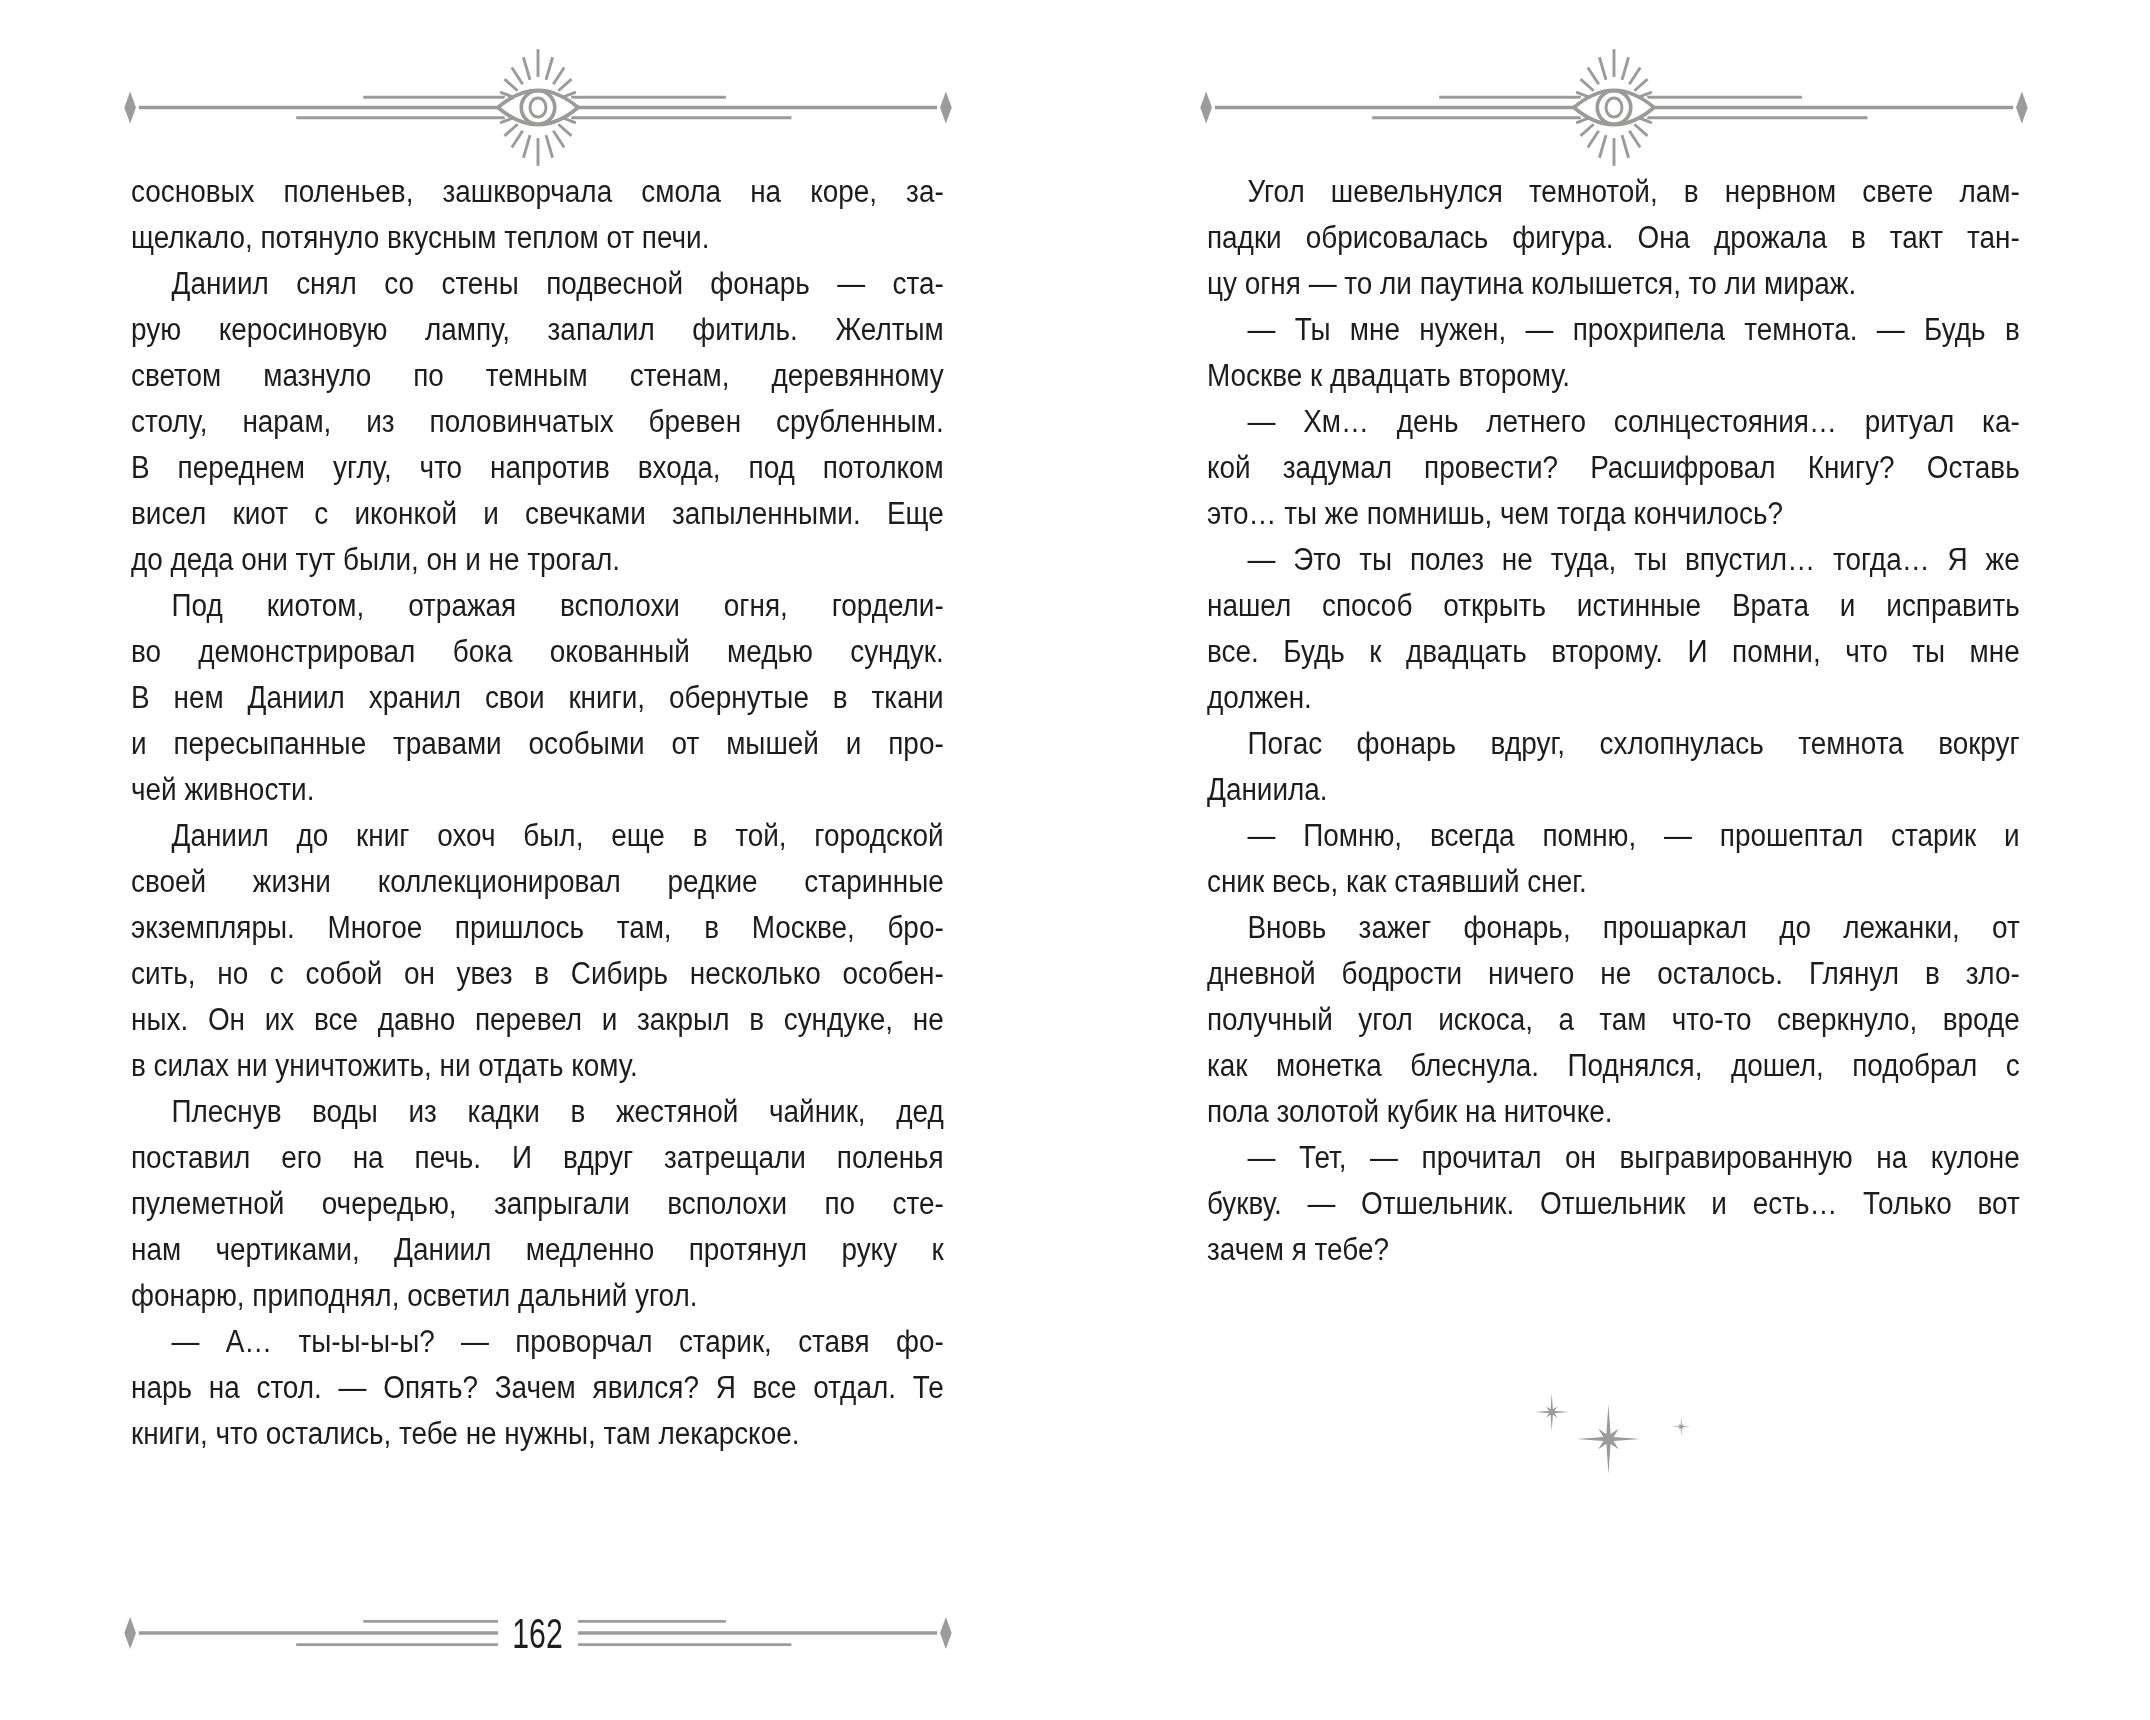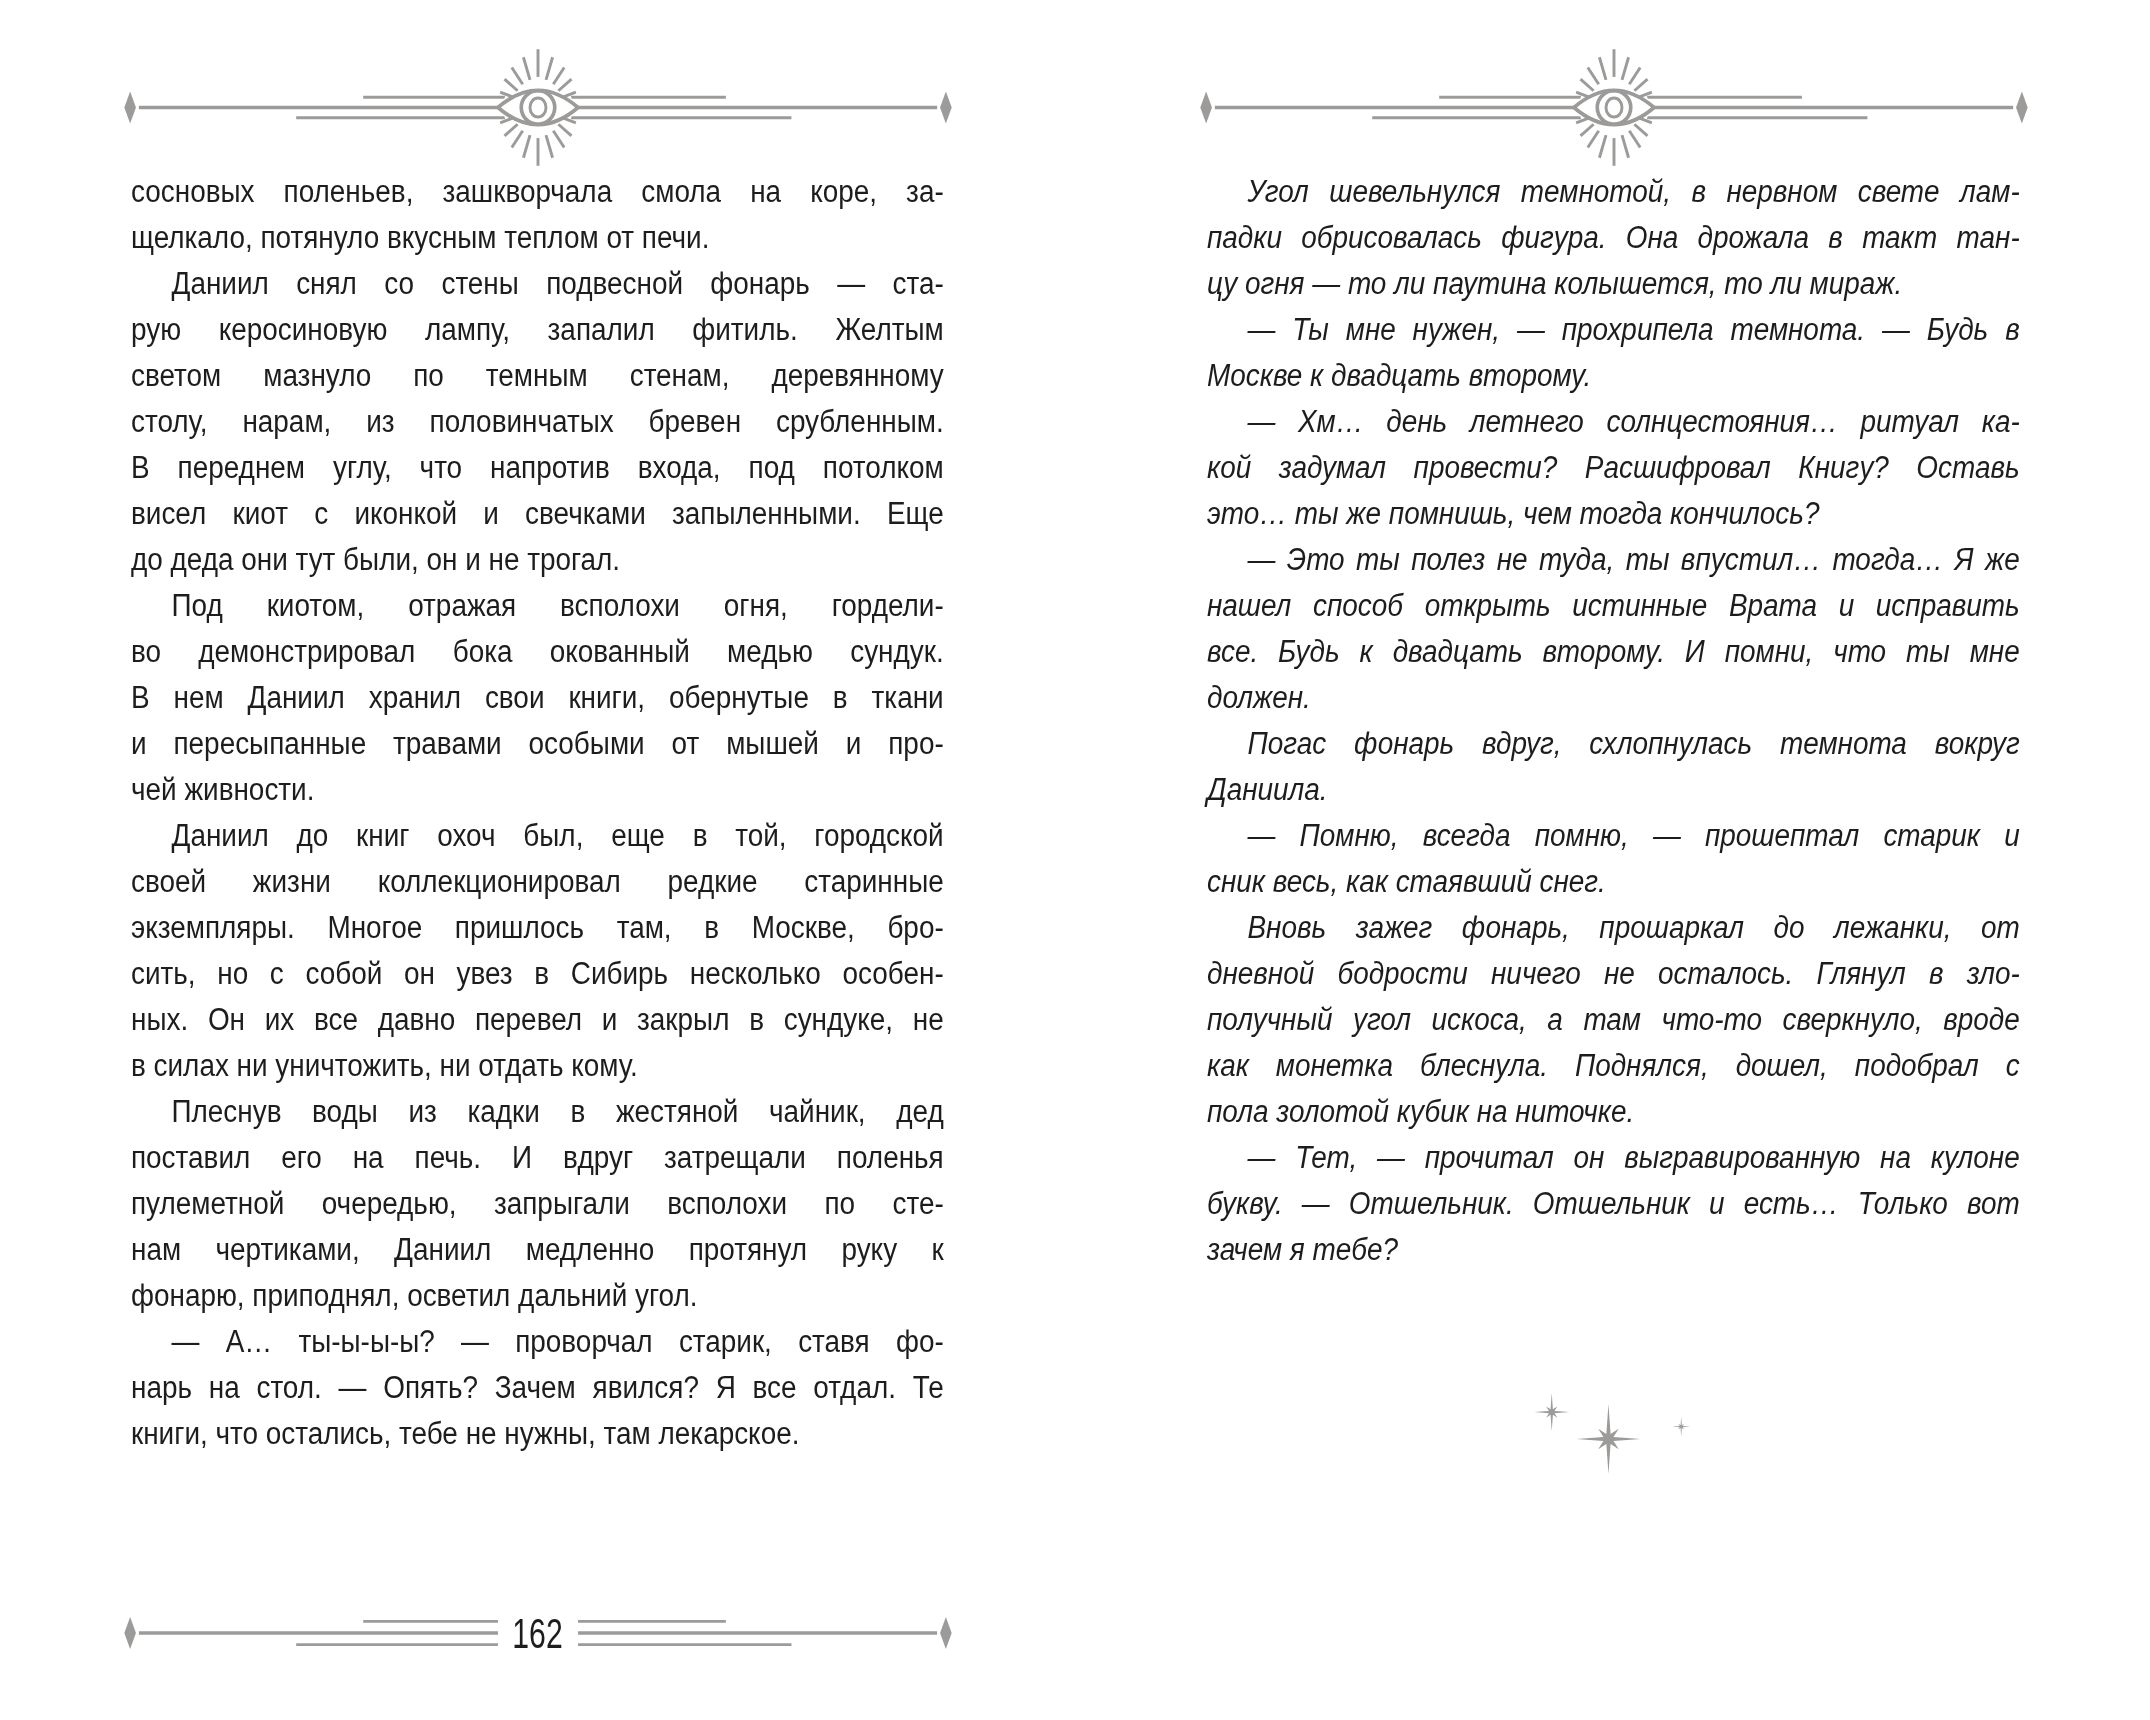--- a/index.html
+++ b/index.html
@@ -8,21 +8,21 @@
     background: var(--bg, #ffffff);
     font-family: "Liberation Sans", "DejaVu Sans", sans-serif;
     color: var(--ink, #1d1d1d);
     position: relative;
     overflow: hidden;
   }
   .page {
     position: absolute; top: 0; width: 1075px; height: 1720px;
   }
   .page.left  { left: 0; }
-  .page.right { left: 1076px; font-style: italic; }
+  .page.right { left: 1076px; }
 
   .header-ornament, .footer-ornament {
     position: absolute; left: 101px; width: 874px;
     color: var(--orn, #9c9b99);
   }
   .header-ornament { top: 44px; height: 127px; }
   .footer-ornament { top: 1600px; height: 66px; }
 
   .text-block {
     position: absolute; left: 131px; top: 169px;

